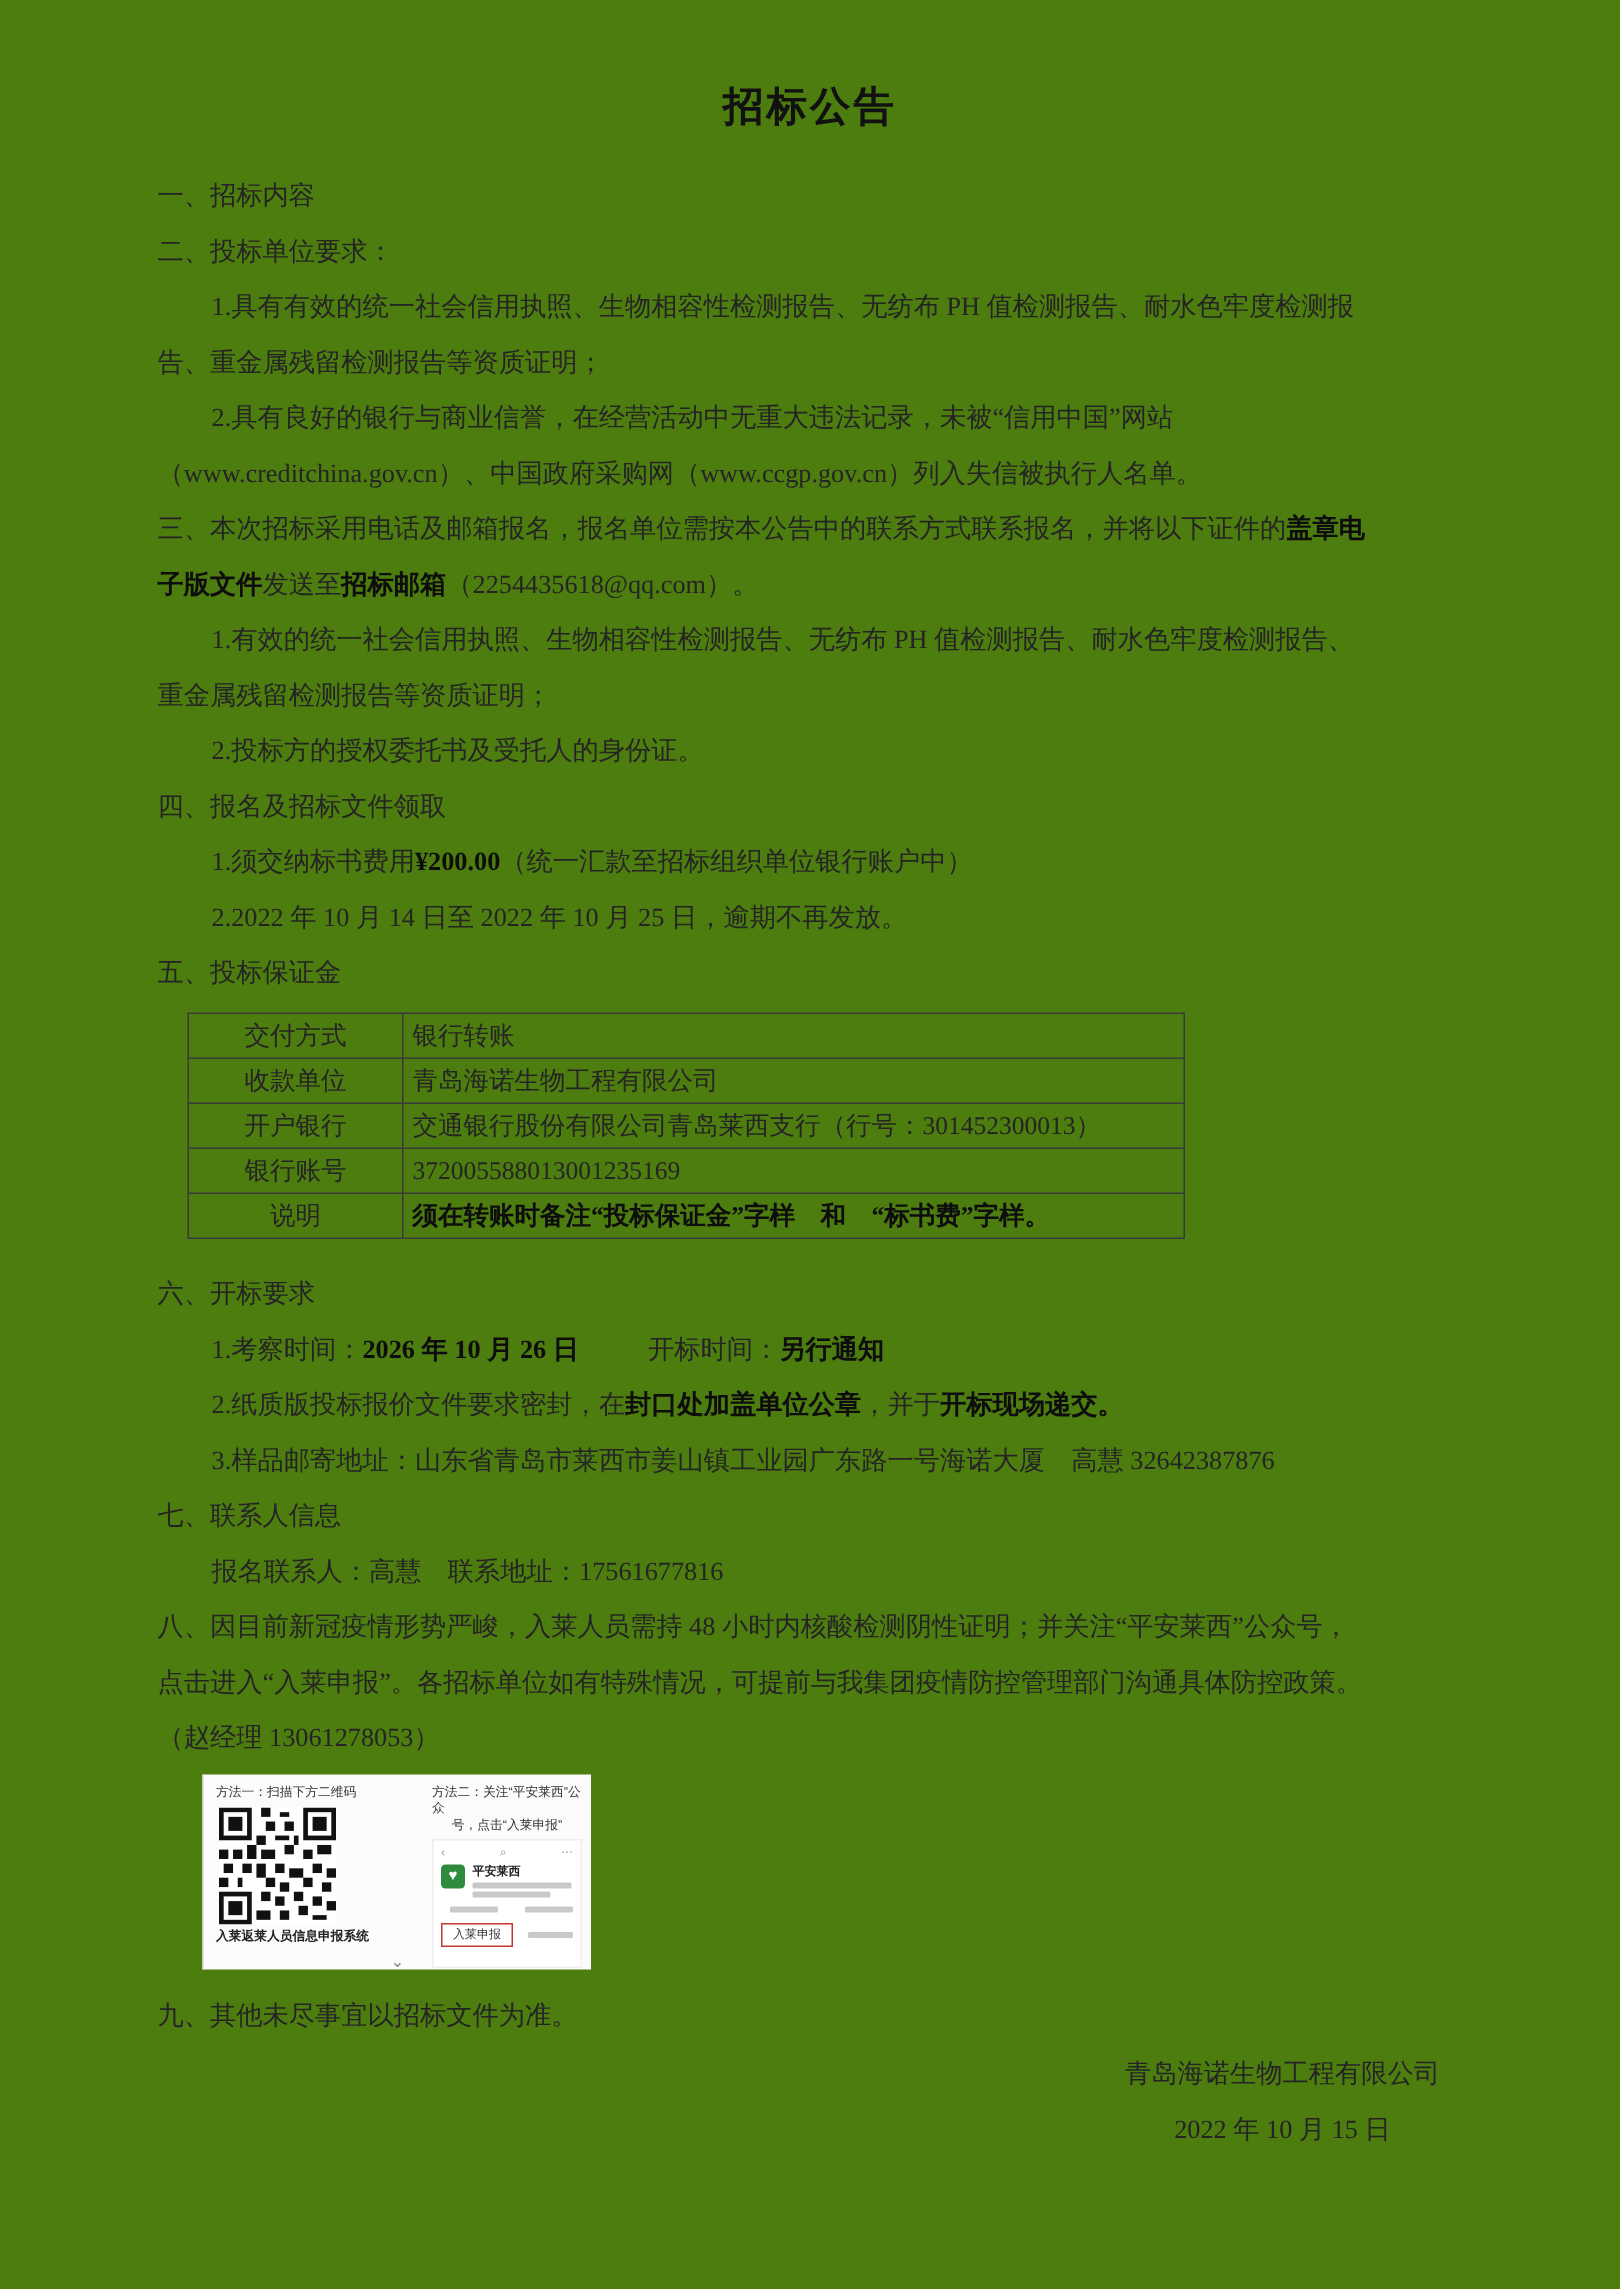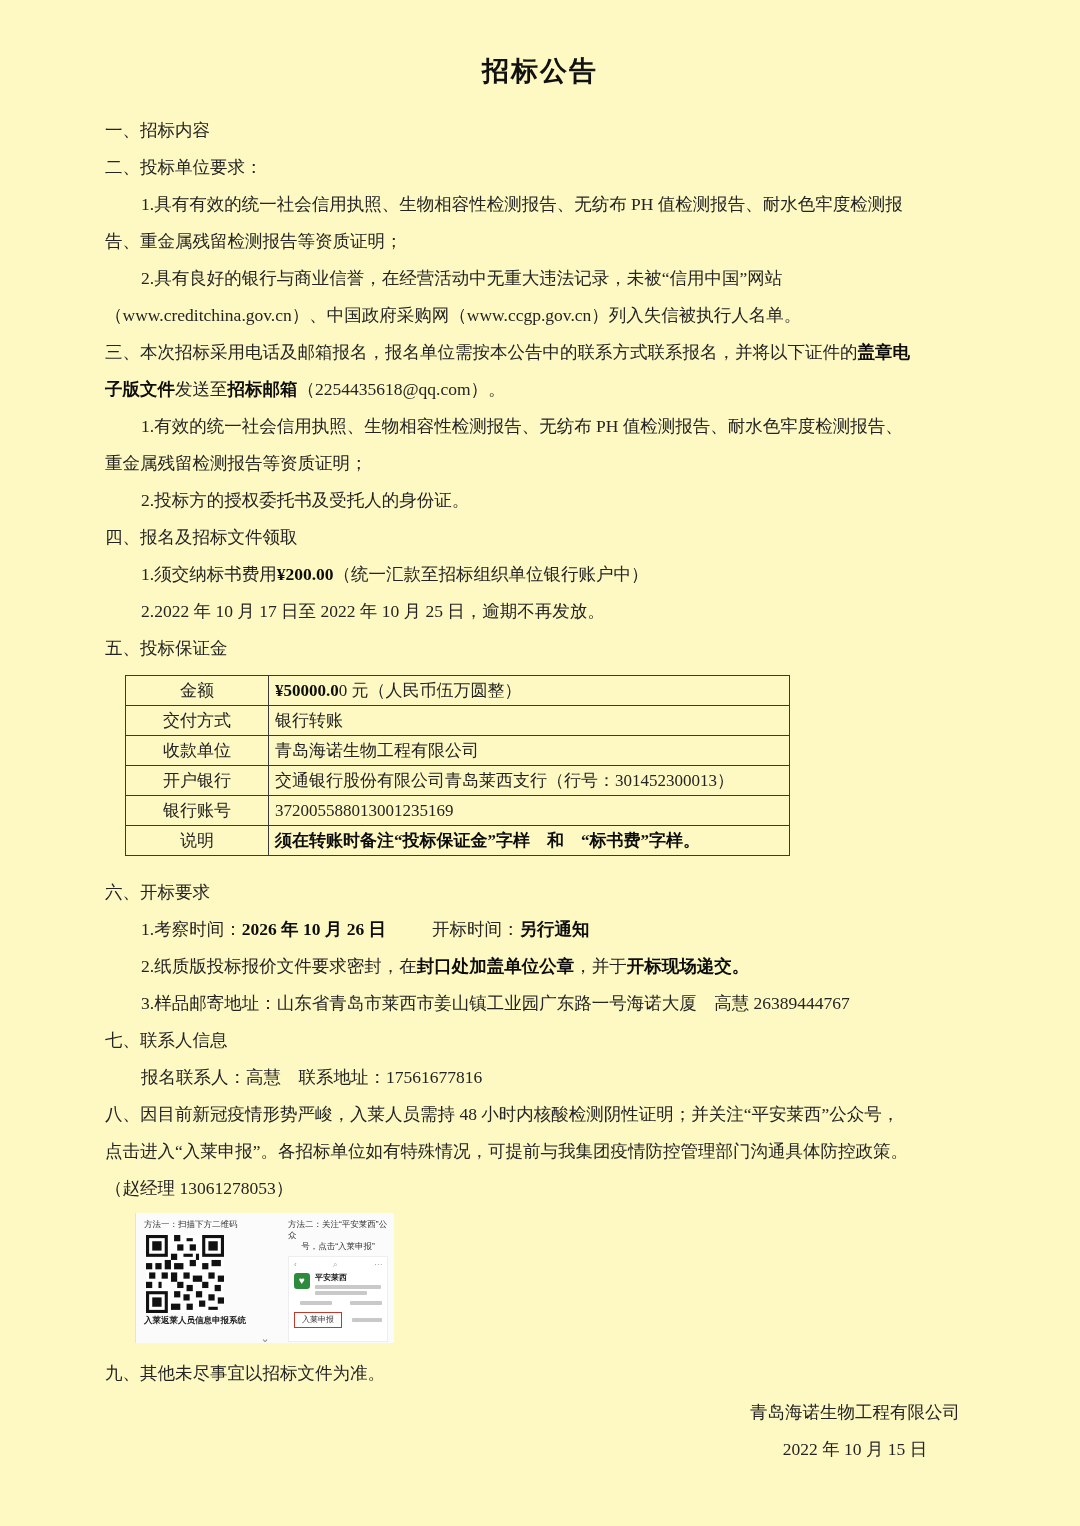--- a/index.html
+++ b/index.html
@@ -1,17 +1,17 @@
 <!DOCTYPE html>
 <html><head>
 <meta charset="utf-8">
 <style>
   html,body{margin:0;padding:0;background:#e9e9e9;}
   .page{
-    width:1080px;height:1526px;background:#fef9c3;box-sizing:border-box;
+    width:1080px;height:1526px;background:#4d7c0f;box-sizing:border-box;
     padding:54px 105px 16px 105px;margin:0 auto;position:relative;
     font-family:"Liberation Serif","DejaVu Serif",serif;color:#222;
   }
   .title{font-size:27px;font-weight:bold;text-align:center;color:#111;
     line-height:34px;margin-bottom:24px;letter-spacing:2px;}
   .ln{height:37px;line-height:37px;font-size:17.5px;white-space:nowrap;color:#242424;}
   .p{padding-left:36px;}
   b{font-weight:bold;color:#0d0d0d;text-align:center;}
   .gap2{margin-left:46px;}
   
@@ -70,30 +70,26 @@
   <div class="ln">（www.creditchina.gov.cn）、中国政府采购网（www.ccgp.gov.cn）列入失信被执行人名单。</div>
 
   <div class="ln"><span>三、本次招标采用电话及邮箱报名，报名单位需按本公告中的联系方式联系报名，并将以下证件的</span><b>盖章电</b></div>
   <div class="ln"><b>子版文件</b><span>发送至</span><b>招标邮箱</b><span>（2254435618@qq.com）。</span></div>
   <div class="ln p">1.有效的统一社会信用执照、生物相容性检测报告、无纺布 PH 值检测报告、耐水色牢度检测报告、</div>
   <div class="ln">重金属残留检测报告等资质证明；</div>
   <div class="ln p">2.投标方的授权委托书及受托人的身份证。</div>
 
   <div class="ln">四、报名及招标文件领取</div>
   <div class="ln p"><span>1.须交纳标书费用</span><b>¥200.00</b><span>（统一汇款至招标组织单位银行账户中）</span></div>
-  <div class="ln p">2.2022 年 10 月 17 日至 2022 年 10 月 25 日，逾期不再发放。</div>
+  <div class="ln p">2.2022 年 10 月 14 日至 2022 年 10 月 25 日，逾期不再发放。</div>
 
   <div class="ln">五、投标保证金</div>
   <div class="tblwrap">
     <table class="deposit">
       <tbody>
-          <tr>
-        <td class="tl">金额</td>
-        <td class="tv"><b>¥50000.0</b><span>0 元（人民币伍万圆整）</span></td>
-      </tr>
       <tr>
         <td class="tl">交付方式</td>
         <td class="tv">银行转账</td>
       </tr>
       <tr>
         <td class="tl">收款单位</td>
         <td class="tv">青岛海诺生物工程有限公司</td>
       </tr>
       <tr>
         <td class="tl">开户银行</td>
@@ -107,21 +103,21 @@
         <td class="tl">说明</td>
         <td class="tv"><b>须在转账时备注“投标保证金”字样　和　“标书费”字样。</b></td>
       </tr>
     </tbody>
       </table>
   </div>
 
   <div class="ln">六、开标要求</div>
   <div class="ln p"><span>1.考察时间：</span><b>2026 年 10 月 26 日</b><span class="gap2">开标时间：</span><b>另行通知</b></div>
   <div class="ln p"><span>2.纸质版投标报价文件要求密封，在</span><b>封口处加盖单位公章</b><span>，并于</span><b>开标现场递交。</b></div>
-  <div class="ln p">3.样品邮寄地址：山东省青岛市莱西市姜山镇工业园广东路一号海诺大厦　高慧 26389444767</div>
+  <div class="ln p">3.样品邮寄地址：山东省青岛市莱西市姜山镇工业园广东路一号海诺大厦　高慧 32642387876</div>
 
   <div class="ln">七、联系人信息</div>
   <div class="ln p">报名联系人：高慧　联系地址：17561677816</div>
 
   <div class="ln">八、因目前新冠疫情形势严峻，入莱人员需持 48 小时内核酸检测阴性证明；并关注“平安莱西”公众号，</div>
   <div class="ln">点击进入“入莱申报”。各招标单位如有特殊情况，可提前与我集团疫情防控管理部门沟通具体防控政策。</div>
   <div class="ln">（赵经理  13061278053）</div>
 
   <div class="shot">
     <div class="shot-left">

